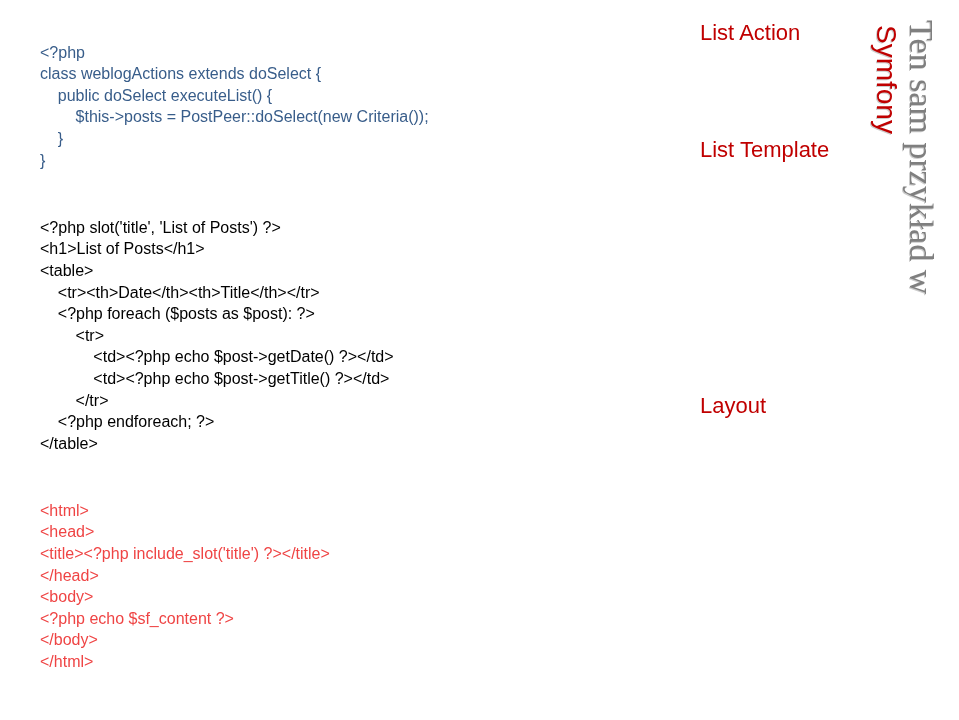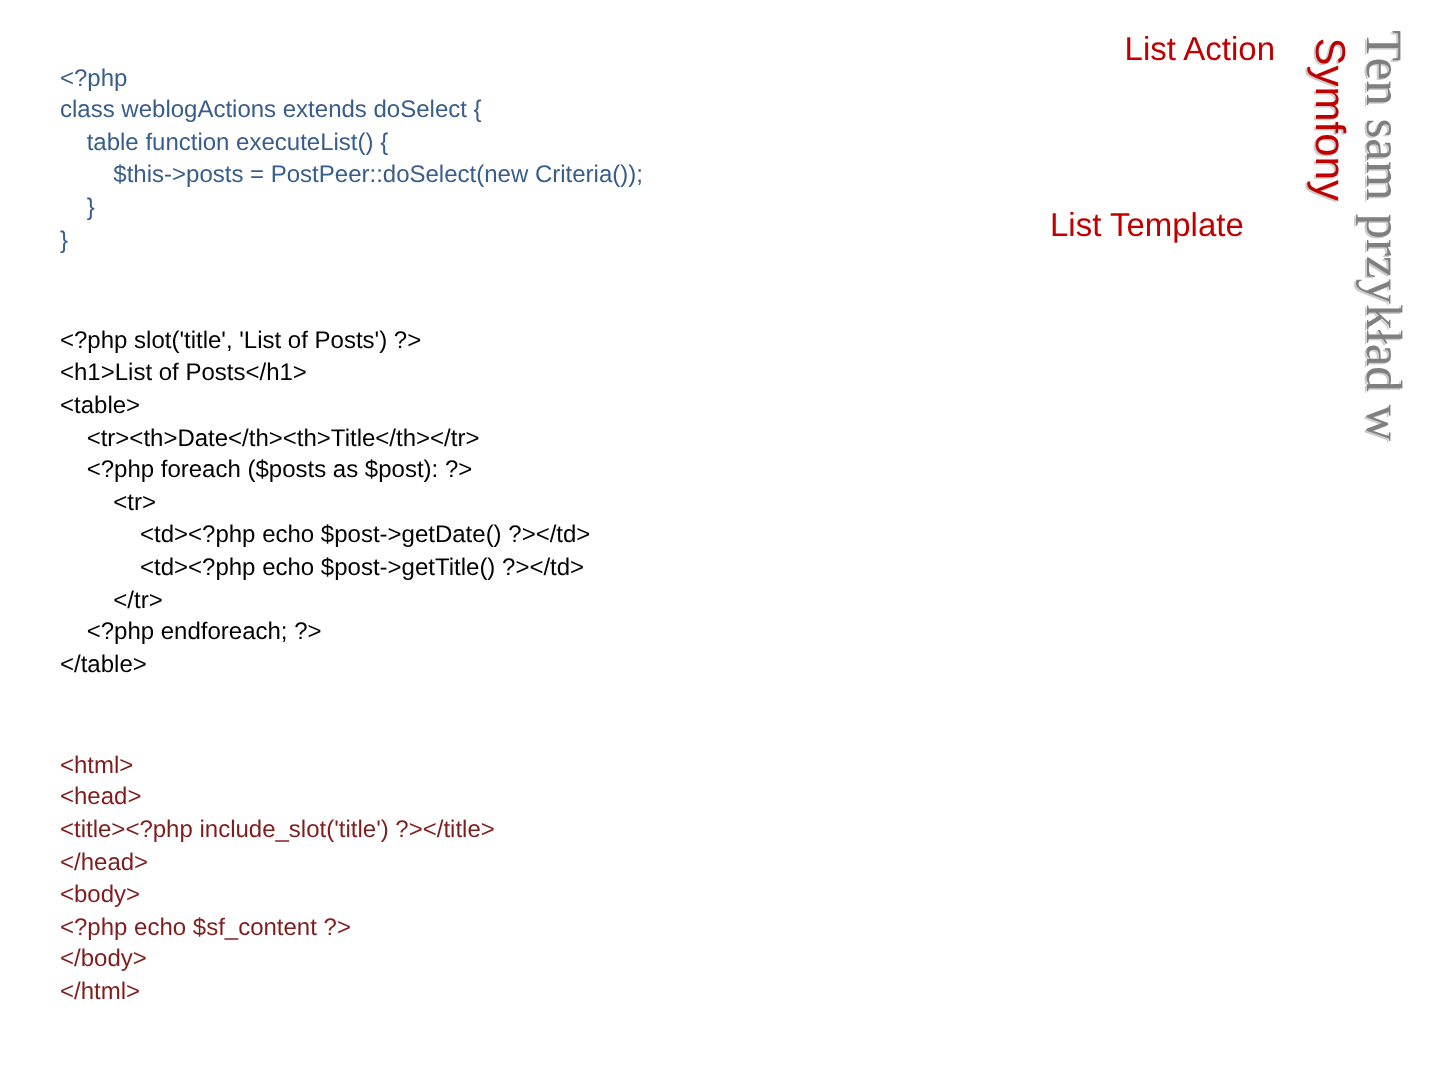--- a/index.html
+++ b/index.html
@@ -26,21 +26,21 @@
     position: absolute;
     left: 660px;
     top: 0;
     width: 150px;
   }
   .label {
     color: #c00000;
     font-size: 22px;
     margin-bottom: 10px;
   }
-  .label1 { margin-top: 0px; text-align: right; }
+  .label1 { margin-top: 0px; }
   .label2 { margin-top: 91px; }
   .label3 { margin-top: 230px; }
   .vert-col {
     position: absolute;
     left: 830px;
     top: 0;
     height: 640px;
     width: 90px;
     display: flex;
     flex-direction: row;
@@ -60,33 +60,33 @@
     padding-top: 5px;
   }
   .code-block {
     font-family: "Lucida Sans", Verdana, sans-serif;
     font-size: 16px;
     line-height: 1.35;
     margin-bottom: 24px;
     white-space: pre;
   }
   .blue { color: #385d8a; }
-  .red  { color: #7f1d1d; }
+  .red  { color: #ef4444; }
 </style>
 </head>
 <body>
 
 <div class="slide">
 
   <div class="code-col">
 
     <div class="code-block blue">
 <span>&lt;?php</span>
 <span>class weblogActions extends doSelect {</span>
-<span>    table function executeList() {</span>
+<span>    public doSelect executeList() {</span>
 <span>        $this-&gt;posts = PostPeer::doSelect(new Criteria());</span>
 <span>    }</span>
 <span>}</span></div>
 
     <div class="code-block">
 <span>&lt;?php slot('title', 'List of Posts') ?&gt;</span>
 <span>&lt;h1&gt;List of Posts&lt;/h1&gt;</span>
 <span>&lt;table&gt;</span>
 <span>    &lt;tr&gt;&lt;th&gt;Date&lt;/th&gt;&lt;th&gt;Title&lt;/th&gt;&lt;/tr&gt;</span>
 <span>    &lt;?php foreach ($posts as $post): ?&gt;</span>
@@ -105,20 +105,21 @@
 <span>&lt;body&gt;</span>
 <span>&lt;?php echo $sf_content ?&gt;</span>
 <span>&lt;/body&gt;</span>
 <span>&lt;/html&gt;</span></div>
 
   </div>
 
   <div class="labels-col">
     <div class="label label1">List Action</div>
     <div class="label label2">List Template</div>
+    <div class="label label3">Layout</div>
   </div>
 
   <div class="vert-col">
     <div class="vert-text vert-red">Symfony</div>
     <div class="vert-text">Ten sam przykład w</div>
   </div>
 
 </div>
 
 </body></html>

